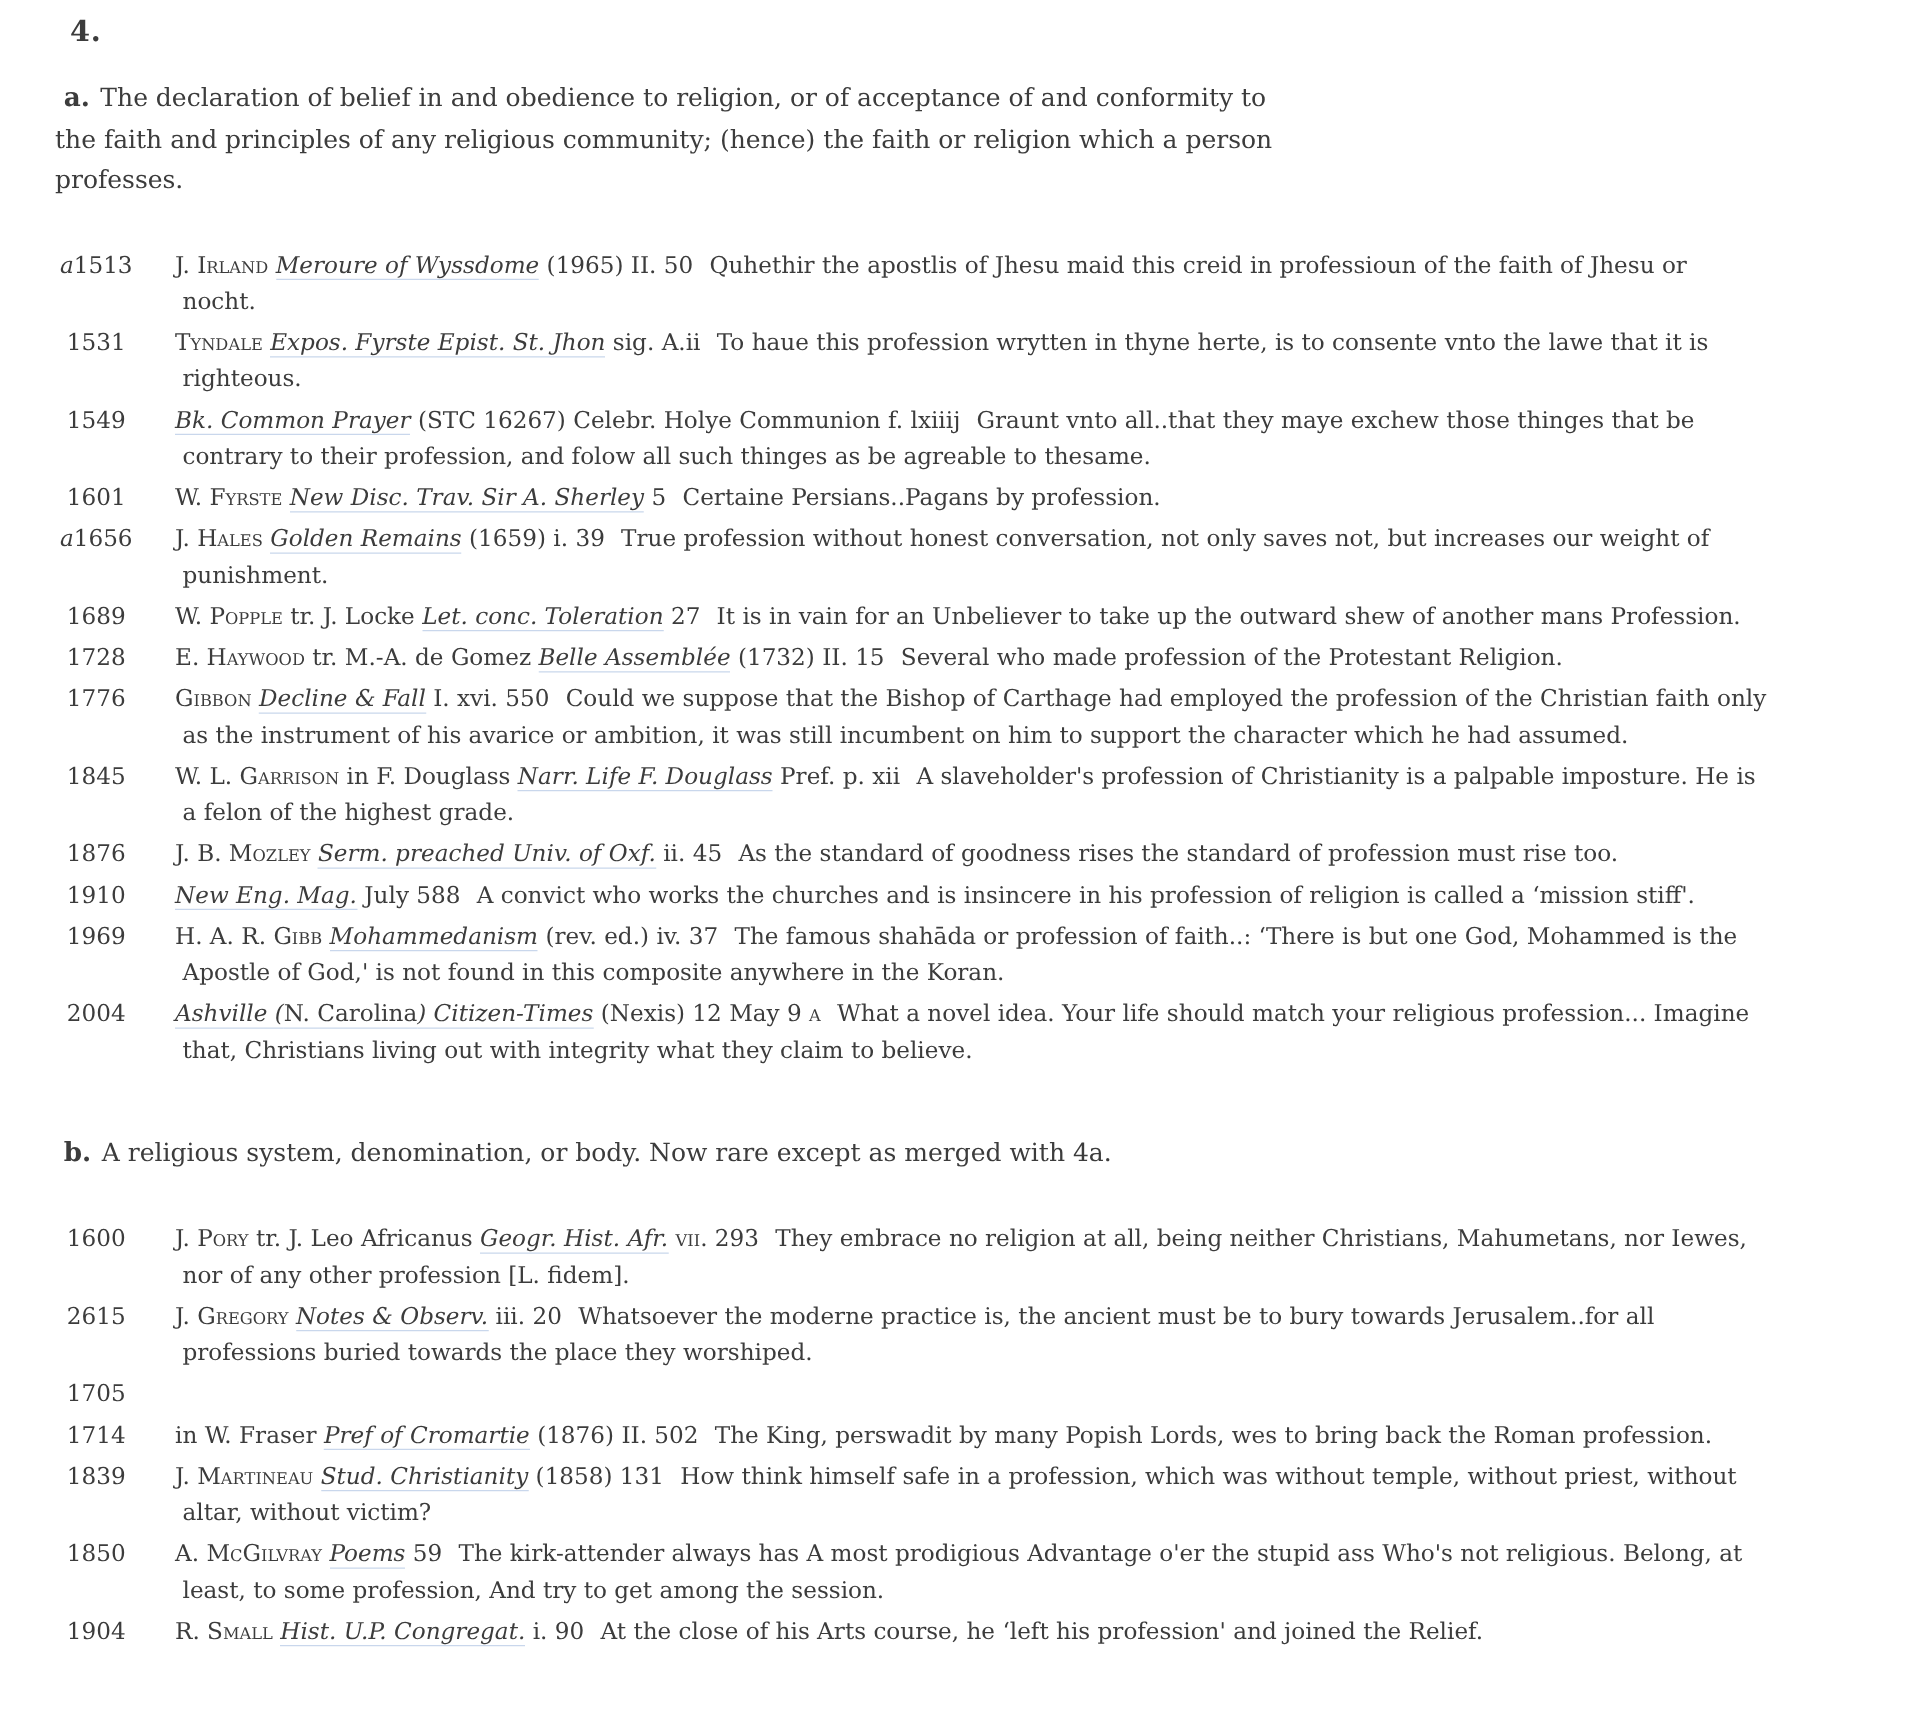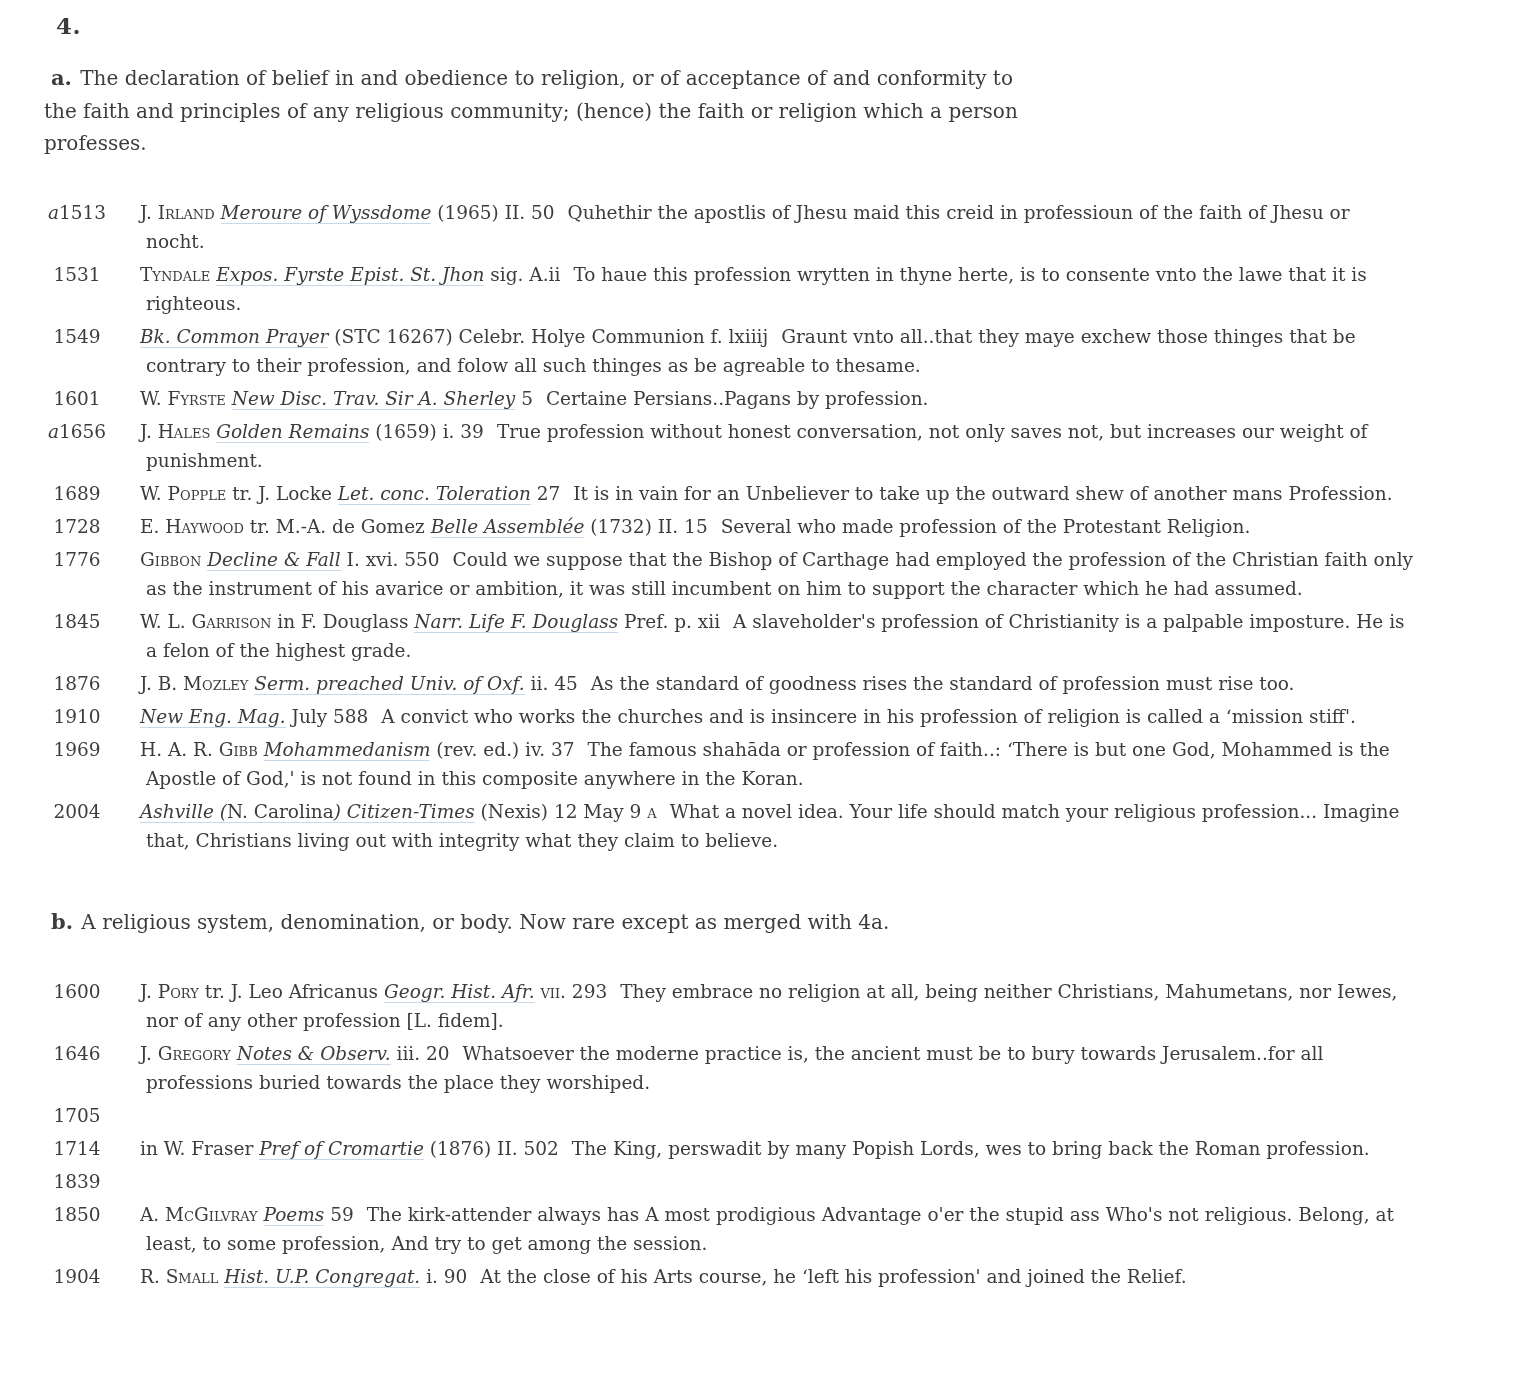--- a/index.html
+++ b/index.html
@@ -101,32 +101,33 @@
     <p class="definition def-b">
       <b class="sense-letter">b.</b>
       <span><span class="seg-plain">A religious system, denomination, or body. Now </span><span class="seg-italic">rare</span><span class="seg-plain"> except as merged with 4a.</span></span>
     </p>
     <div class="quotes">
         <div class="quote-row">
           <span class="q-date">1600</span>
           <span class="q-body"><span class="seg-author">J. Pory</span><span class="seg-plain"> tr. J. Leo Africanus </span><a class="seg-title">Geogr. Hist. Afr.</a><span class="seg-plain"> </span><span class="seg-sc">vii</span><span class="seg-plain">. 293</span><span class="q-text"><span class="seg-plain">They embrace no religion at all, being neither Christians, Mahumetans, nor Iewes, nor of any other profession [L. </span><span class="seg-italic">fidem</span><span class="seg-plain">].</span></span></span>
         </div>
         <div class="quote-row">
-          <span class="q-date">1646</span>
+          <span class="q-date">2615</span>
           <span class="q-body"><span class="seg-author">J. Gregory</span><span class="seg-plain"> </span><a class="seg-title">Notes &amp; Observ.</a><span class="seg-plain"> iii. 20</span><span class="q-text"><span class="seg-plain">Whatsoever the moderne practice is, the ancient must be to bury towards Jerusalem..for all professions buried towards the place they worshiped.</span></span></span>
         </div>
         <div class="quote-row">
           <span class="q-date">1705</span>
         </div>
         <div class="quote-row">
           <span class="q-date">1714</span>
           <span class="q-body"><span class="seg-plain">in W. Fraser </span><a class="seg-title">Pref of Cromartie</a><span class="seg-plain"> (1876) II. 502</span><span class="q-text"><span class="seg-plain">The King, perswadit by many Popish Lords, wes to bring back the Roman profession.</span></span></span>
         </div>
         <div class="quote-row">
           <span class="q-date">1839</span>
+          <span class="q-body"><span class="seg-author">J. Martineau</span><span class="seg-plain"> </span><a class="seg-title">Stud. Christianity</a><span class="seg-plain"> (1858) 131</span><span class="q-text"><span class="seg-plain">How think himself safe in a profession, which was without temple, without priest, without altar, without victim?</span></span></span>
         </div>
         <div class="quote-row">
           <span class="q-date">1850</span>
           <span class="q-body"><span class="seg-author">A. McGilvray</span><span class="seg-plain"> </span><a class="seg-title">Poems</a><span class="seg-plain"> 59</span><span class="q-text"><span class="seg-plain">The kirk-attender always has A most prodigious Advantage o'er the stupid ass Who's not religious. Belong, at least, to some profession, And try to get among the session.</span></span></span>
         </div>
         <div class="quote-row">
           <span class="q-date">1904</span>
           <span class="q-body"><span class="seg-author">R. Small</span><span class="seg-plain"> </span><a class="seg-title">Hist. U.P. Congregat.</a><span class="seg-plain"> i. 90</span><span class="q-text"><span class="seg-plain">At the close of his Arts course, he ‘left his profession' and joined the Relief.</span></span></span>
         </div>
       </div>

